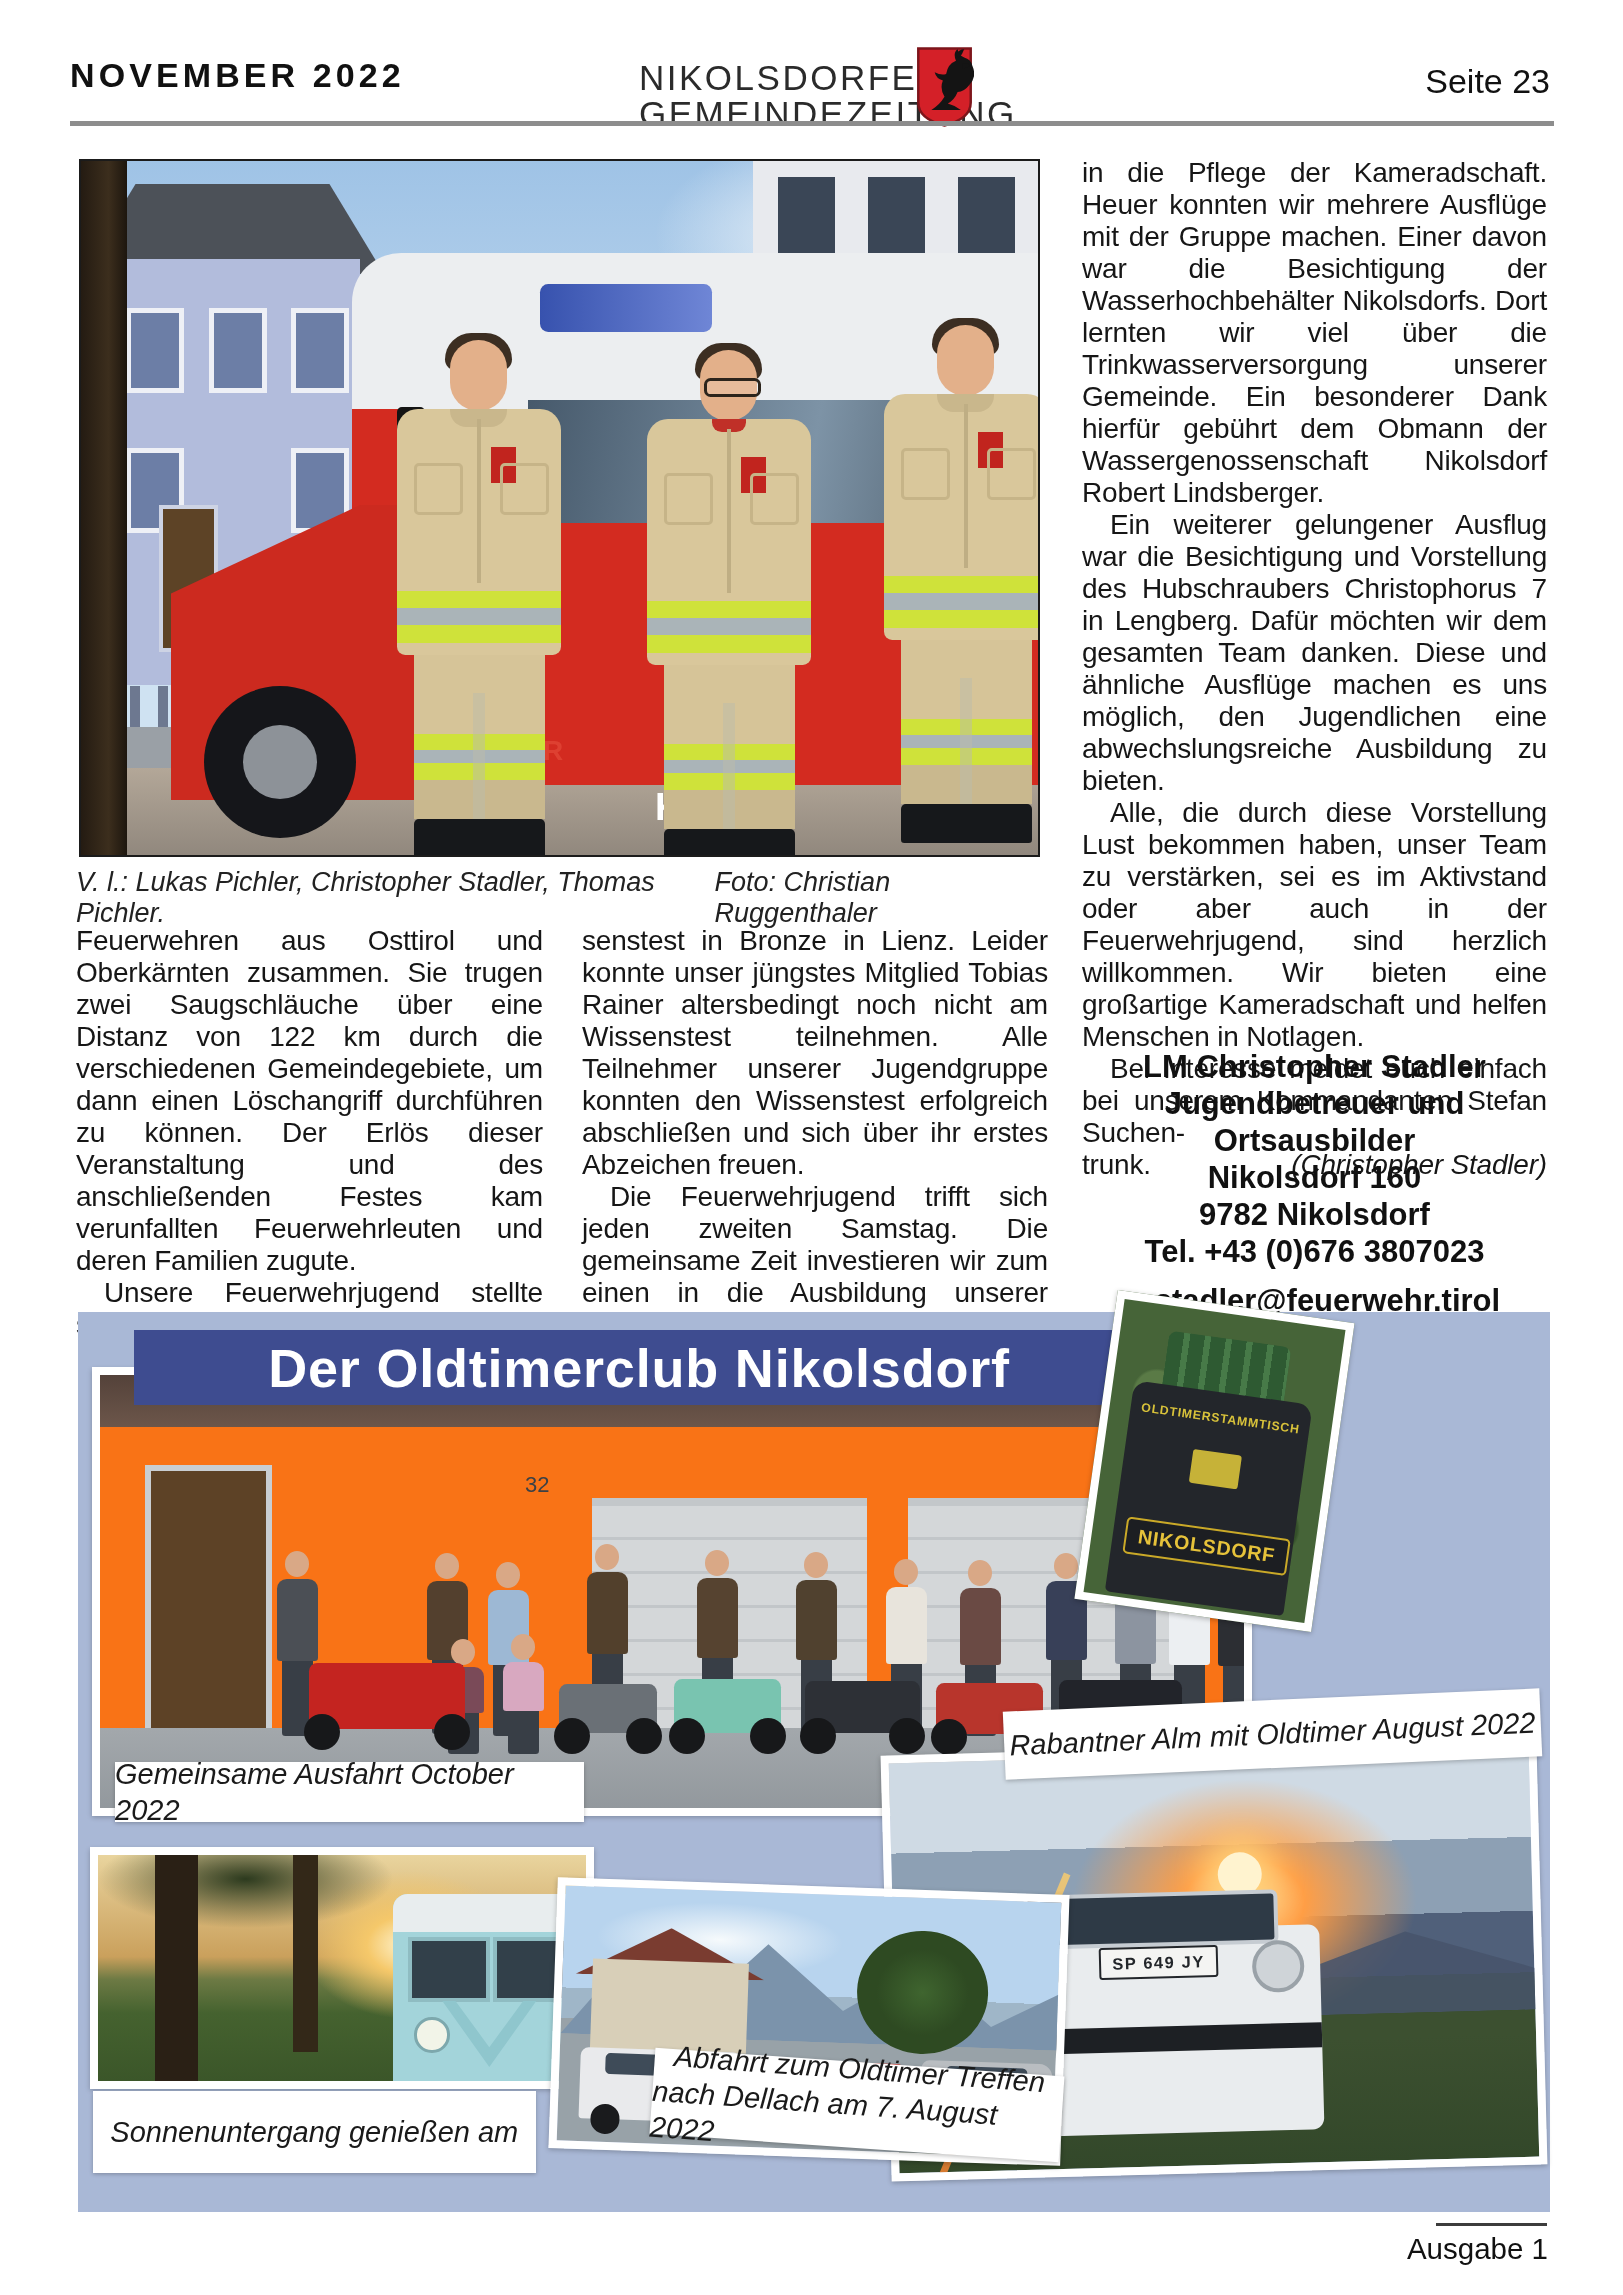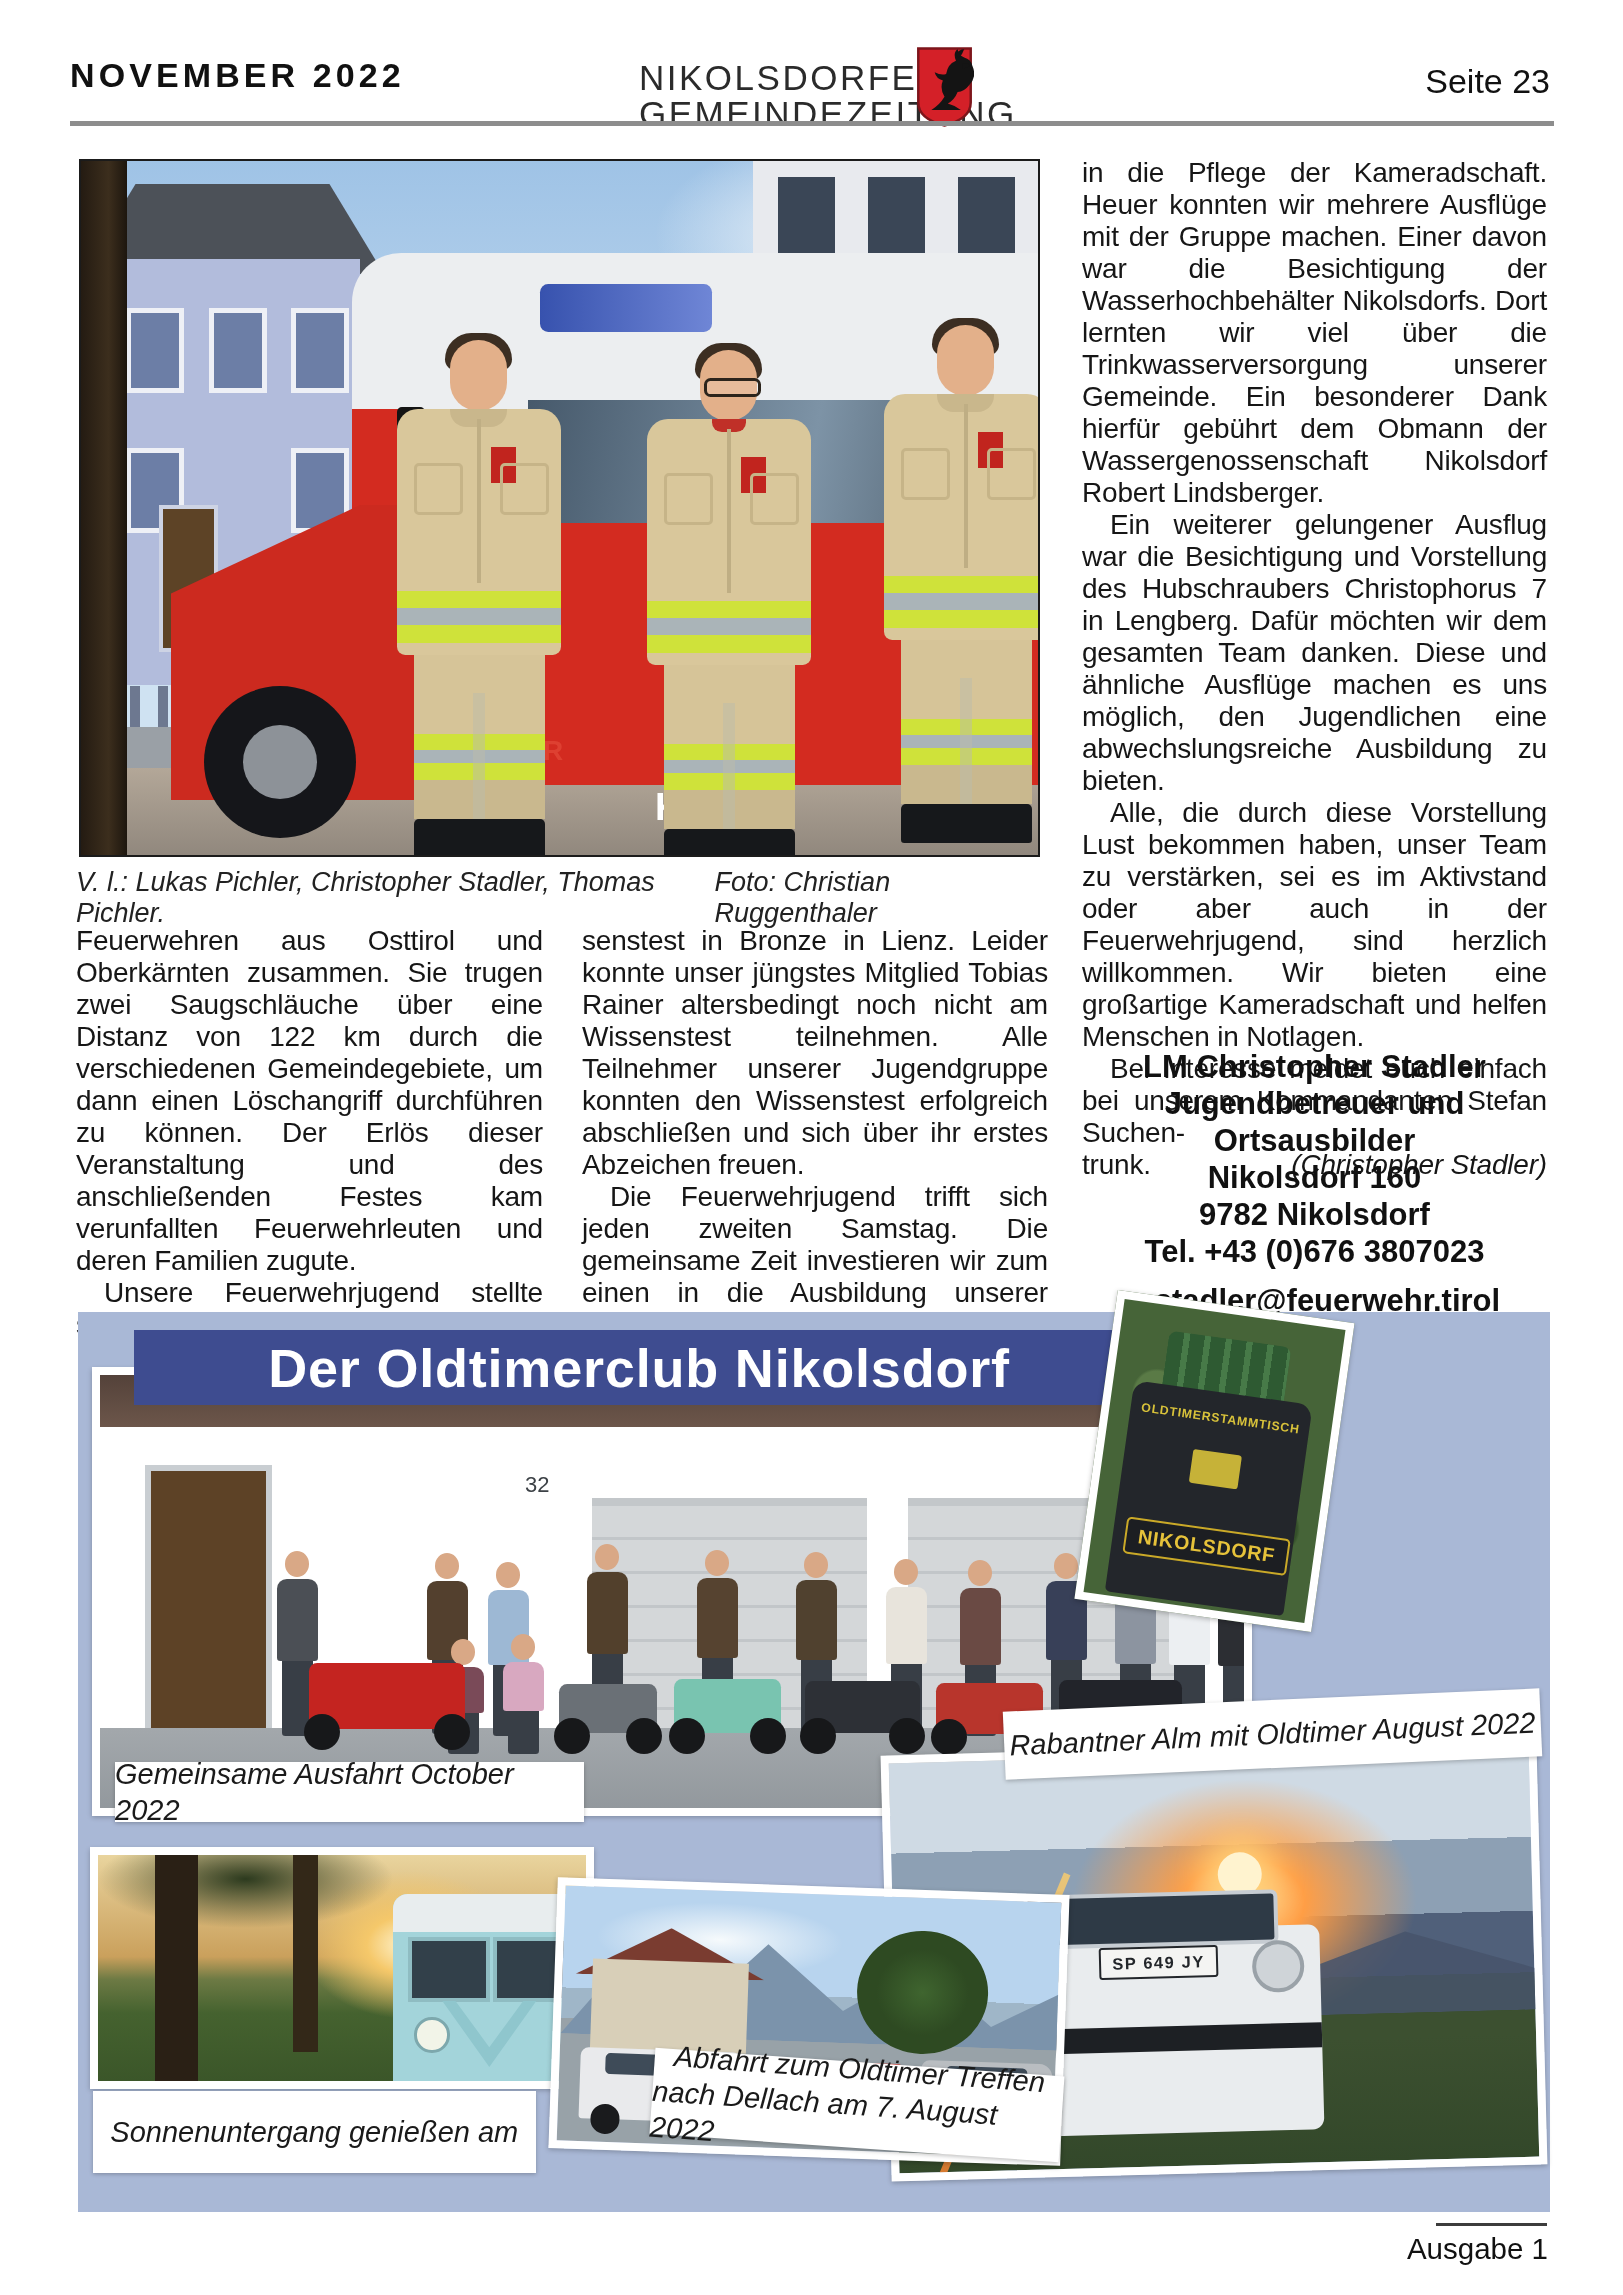--- a/index.html
+++ b/index.html
@@ -74,21 +74,21 @@
   
   .panel{left:78px;top:1312px;width:1472px;height:900px;background:#a9b8d6;}
   .banner{left:56px;top:18px;width:1010px;height:75px;background:#3e4c90;z-index:6;
           display:flex;align-items:center;justify-content:center;
           font-size:54px;font-weight:800;color:#ffffff;letter-spacing:0.8px;}
   .wphoto{box-sizing:border-box;border:8.2px solid #ffffff;overflow:hidden;box-shadow:0 1.6px 4.9px rgba(0,0,0,.25);}
   .capbox{background:#ffffff;box-shadow:0 1.6px 4.1px rgba(0,0,0,.25);display:flex;flex-direction:column;
           align-items:center;justify-content:center;font-style:italic;font-size:29px;color:#1a1a1a;line-height:36px;z-index:8;}
 
   
-  .gp{left:14px;top:55px;width:1160px;height:449px;background:#ffffff;z-index:1;}
+  .gp{left:14px;top:55px;width:1160px;height:449px;background:#f97316;z-index:1;}
   .gp-eave{left:0;top:0;width:1164px;height:52px;background:linear-gradient(#54423a,#6c564a);}
   .gp-door{left:45px;top:90px;width:115px;height:262px;background:#5d4226;border:6.6px solid #c9ced2;}
   .gp-num{left:425px;top:97px;font-size:22px;color:#3c4146;}
   .gp-gar{position:absolute;top:123px;width:275px;height:234px;background:#d4d7d9;
           border-top:8.2px solid #c3c7ca;
           background-image:repeating-linear-gradient(#d4d7d9 0 31px,#c2c6c9 31px 34px);}
   .gp-hedge{left:1140px;top:0;width:292px;height:449px;
             background:radial-gradient(circle at 30% 30%,#4a6a3c 4%,rgba(0,0,0,0) 5%),
                        radial-gradient(circle at 70% 60%,#2f4a26 6%,rgba(0,0,0,0) 7%),#3a5530;}
   .gp-paving{left:0;top:353px;width:1448px;height:97px;background:linear-gradient(#a3a8ac,#8f959a);}

